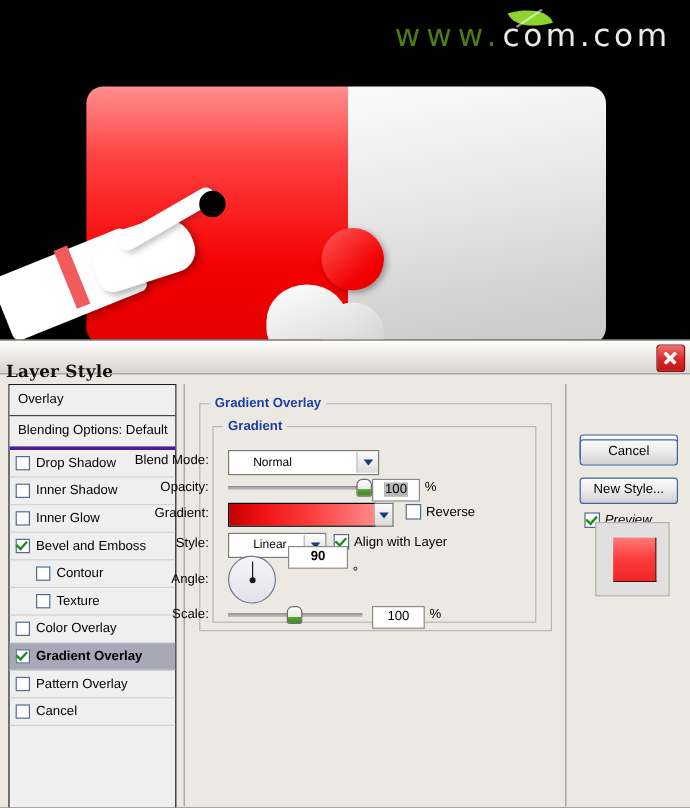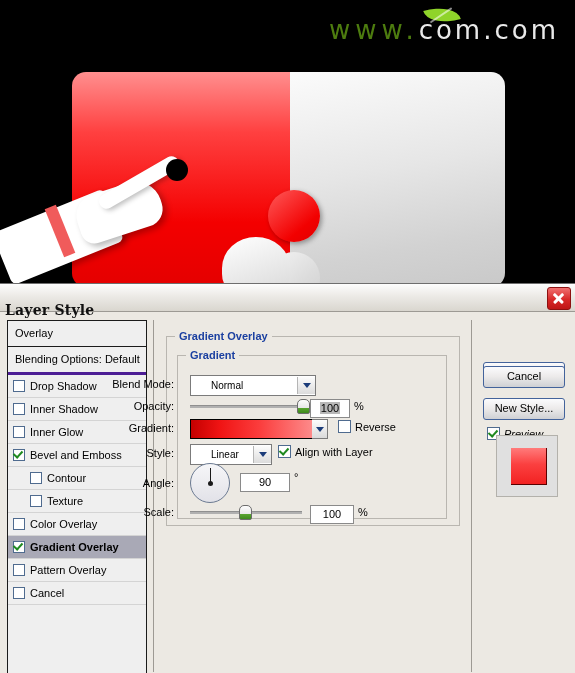--- a/index.html
+++ b/index.html
@@ -276,21 +276,21 @@
             <div class="cbx on" style="left:100px;top:89px;">
               <span class="box"></span>
               <span>Align with Layer</span>
             </div>
 
             <div class="lbl" style="left:-92px;top:121px;width:88px;">Angle:</div>
             <div class="dial" style="left:12px;top:107px;">
               <div class="nd"></div>
               <div class="ctr"></div>
             </div>
-            <div class="tinput" style="left:62px;top:117px;width:48px;">
+            <div class="tinput" style="left:62px;top:99px;width:48px;font-weight:bold;">
               <span>90</span>
             </div>
             <div class="deg" style="left:116px;top:115px;">°</div>
 
             <div class="lbl" style="left:-92px;top:150px;width:88px;">Scale:</div>
             <div class="slider" style="left:12px;top:149px;width:112px;">
               <div class="trk"></div>
               <div class="th" id="sc-thumb" style="left: 48%;"></div>
             </div>
             <div class="tinput" style="left:132px;top:149px;width:42px;">

